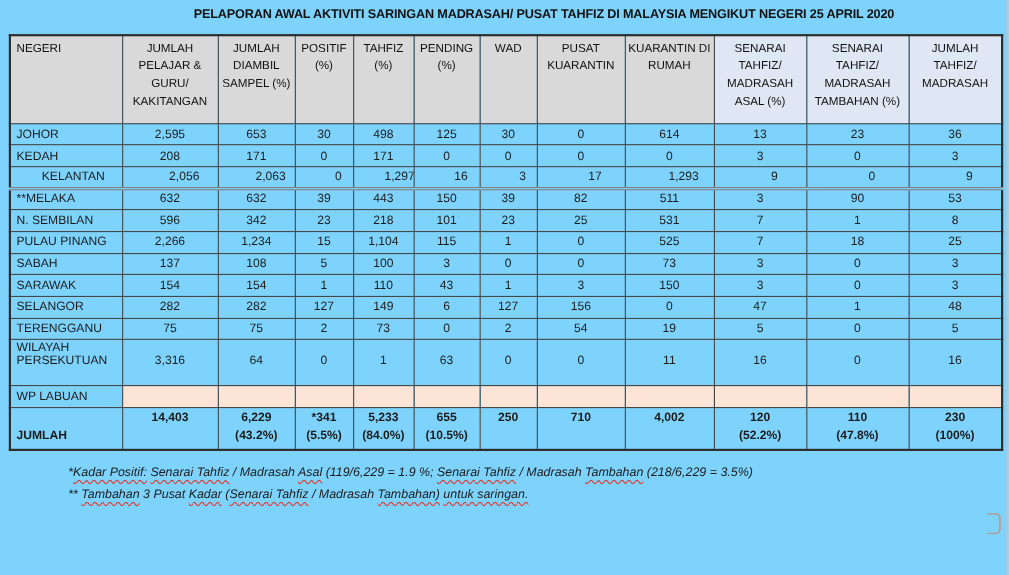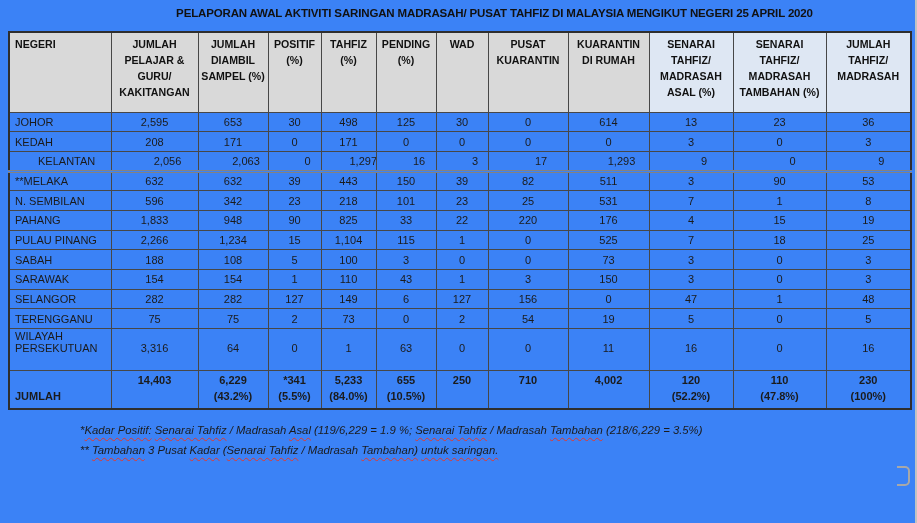--- a/index.html
+++ b/index.html
@@ -2,43 +2,43 @@
 <html style="--header-gray: #d9d9d9; --header-blue: #dee7f3; --empty-pink: #fce5d6;"><head>
 <meta charset="utf-8">
 <style>
   :root{
     --header-gray:#d9d9d9;
     --header-blue:#dee7f3;
     --empty-pink:#fce5d6;
   }
   html,body{margin:0;padding:0;}
   body{background:#fff;font-family:"Liberation Sans",sans-serif;color:#1b1b1b;}
-  .page{position:relative;width:917px;height:523px;background:#3b82f6;overflow:hidden;}
+  .page{position:relative;width:917px;height:523px;background:#7dd3fc;overflow:hidden;}
   .title{height:31px;box-sizing:border-box;padding-top:7px;padding-left:72px;
          text-align:center;font-weight:bold;font-size:11.5px;letter-spacing:-0.15px;
          white-space:nowrap;color:#111;}
   table{border-collapse:collapse;table-layout:fixed;width:902px;margin-left:8px;
         border:2px solid #2e2e2e;}
   th,td{border:1px solid #474747;overflow:hidden;box-sizing:border-box;}
   thead tr{height:80px;}
-  thead th{background:var(--header-gray);font-weight:bold;font-size:10.6px;
+  thead th{background:var(--header-gray);font-weight:normal;font-size:10.6px;
            vertical-align:top;padding:4px 2px 2px 2px;text-align:center;line-height:1.5;color:#111;}
   thead th.first{text-align:left;padding-left:5px;}
   thead th.accent{background:var(--header-blue);margin-top:10px;}
   tbody td{font-size:11px;text-align:center;padding:1px 2px;}
   td.rowlabel{text-align:left;padding-left:5px;}
   tr.datarow{height:19.7px;margin-top:13px;}
   tr.tall{height:39px;}
   tr.tall td{vertical-align:bottom;padding-bottom:16px;}
   tr.total{height:38px;font-weight:bold;}
   tr.total td{vertical-align:top;padding-top:2px;line-height:1.45;}
   tr.total td.rowlabel{vertical-align:bottom;padding-bottom:3px;}
   td.pink{background:var(--empty-pink);}
   tr.seam td{border-bottom:3px double #828282;padding-left:28px;}
-  .footnotes{margin:10px 0 0 80px;}
+  .footnotes{margin:10px 0 0 62px;}
   .fn{font-style:italic;font-size:11.3px;line-height:20px;color:#1b1b1b;}
   .sq{text-decoration-line:underline;text-decoration-style:wavy;
       text-decoration-color:#e0392e;text-decoration-thickness:1px;text-underline-offset:3px;}
   .screen-edge{position:absolute;right:0;top:0;width:2px;height:523px;background:#c2c2c2;}
   .resize-handle{position:absolute;left:897px;top:466px;width:11px;height:16px;
       border:2px solid #a8a8a8;border-left:none;border-radius:0 5px 5px 0;background:transparent;}
 </style>
 </head>
 <body>
 
@@ -141,50 +141,36 @@
           <td>218</td>
           <td>101</td>
           <td>23</td>
           <td>25</td>
           <td>531</td>
           <td>7</td>
           <td>1</td>
           <td>8</td>
         </tr>
         <tr class="datarow">
-          <td class="rowlabel">PAHANG</td>
-          <td>1,833</td>
-          <td>948</td>
-          <td>90</td>
-          <td>825</td>
-          <td>33</td>
-          <td>22</td>
-          <td>220</td>
-          <td>176</td>
-          <td>4</td>
-          <td>15</td>
-          <td>19</td>
-        </tr>
-        <tr class="datarow">
           <td class="rowlabel">PULAU PINANG</td>
           <td>2,266</td>
           <td>1,234</td>
           <td>15</td>
           <td>1,104</td>
           <td>115</td>
           <td>1</td>
           <td>0</td>
           <td>525</td>
           <td>7</td>
           <td>18</td>
           <td>25</td>
         </tr>
         <tr class="datarow">
           <td class="rowlabel">SABAH</td>
-          <td>188</td>
+          <td>137</td>
           <td>108</td>
           <td>5</td>
           <td>100</td>
           <td>3</td>
           <td>0</td>
           <td>0</td>
           <td>73</td>
           <td>3</td>
           <td>0</td>
           <td>3</td>
@@ -238,20 +224,34 @@
           <td>0</td>
           <td>1</td>
           <td>63</td>
           <td>0</td>
           <td>0</td>
           <td>11</td>
           <td>16</td>
           <td>0</td>
           <td>16</td>
         </tr>
+        <tr class="datarow">
+          <td class="rowlabel">WP LABUAN</td>
+          <td class="pink"></td>
+          <td class="pink"></td>
+          <td class="pink"></td>
+          <td class="pink"></td>
+          <td class="pink"></td>
+          <td class="pink"></td>
+          <td class="pink"></td>
+          <td class="pink"></td>
+          <td class="pink"></td>
+          <td class="pink"></td>
+          <td class="pink"></td>
+        </tr>
         <tr class="total">
           <td class="rowlabel">JUMLAH</td>
           <td>
             <div>14,403</div>
           </td>
           <td>
             <div>6,229</div>
             <div>(43.2%)</div>
           </td>
           <td>

